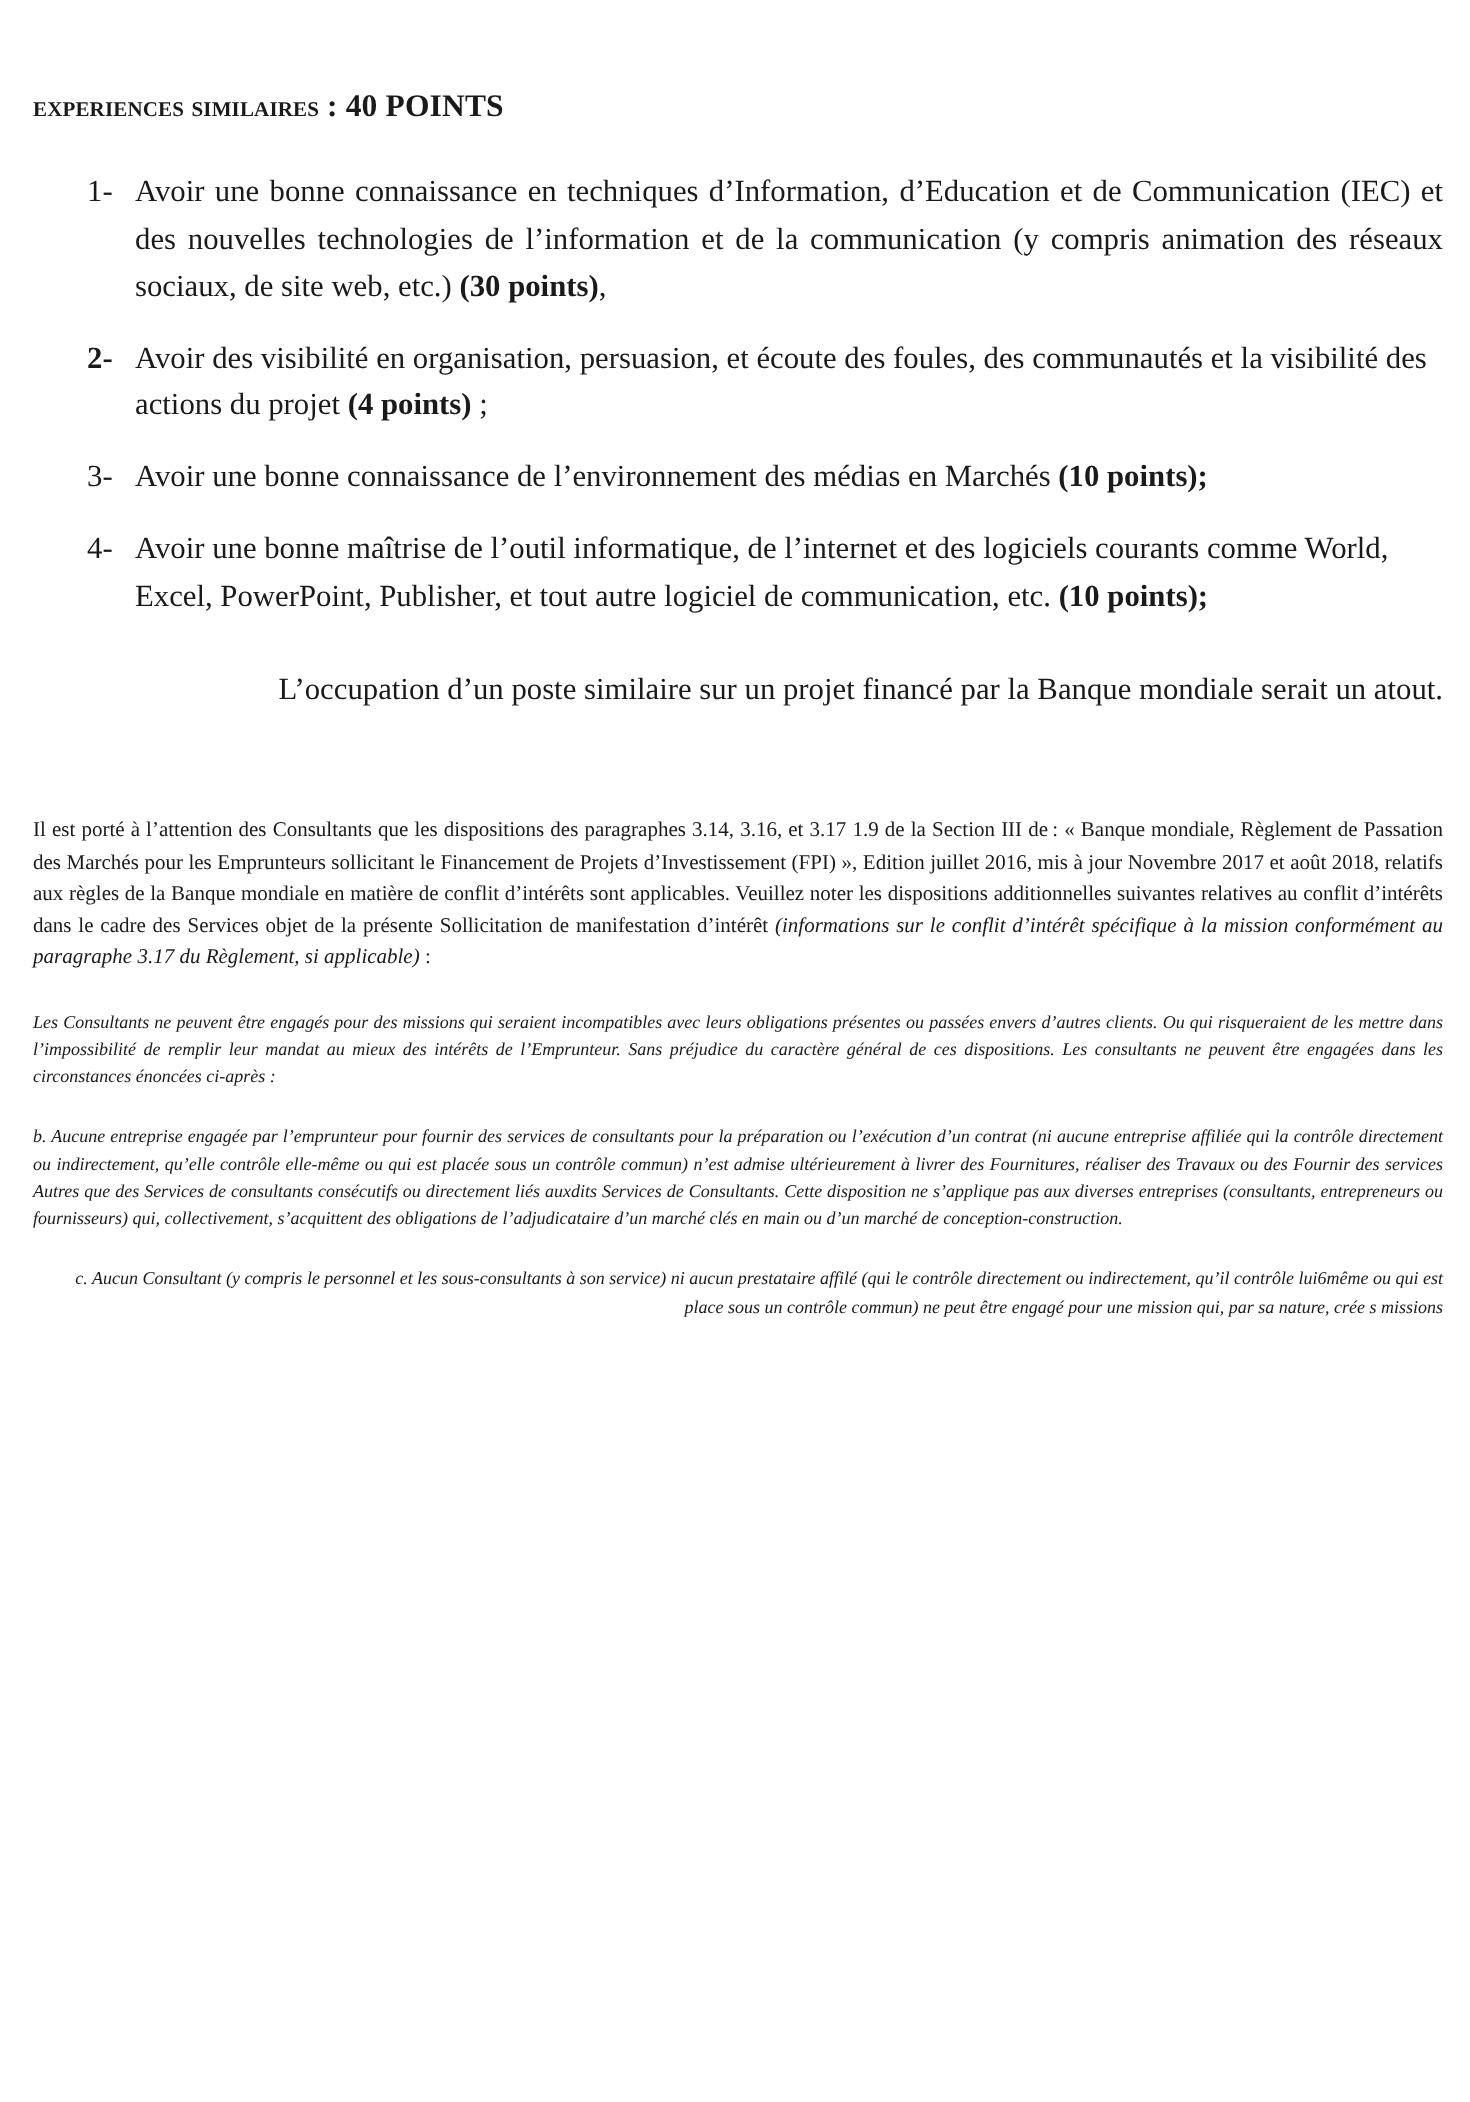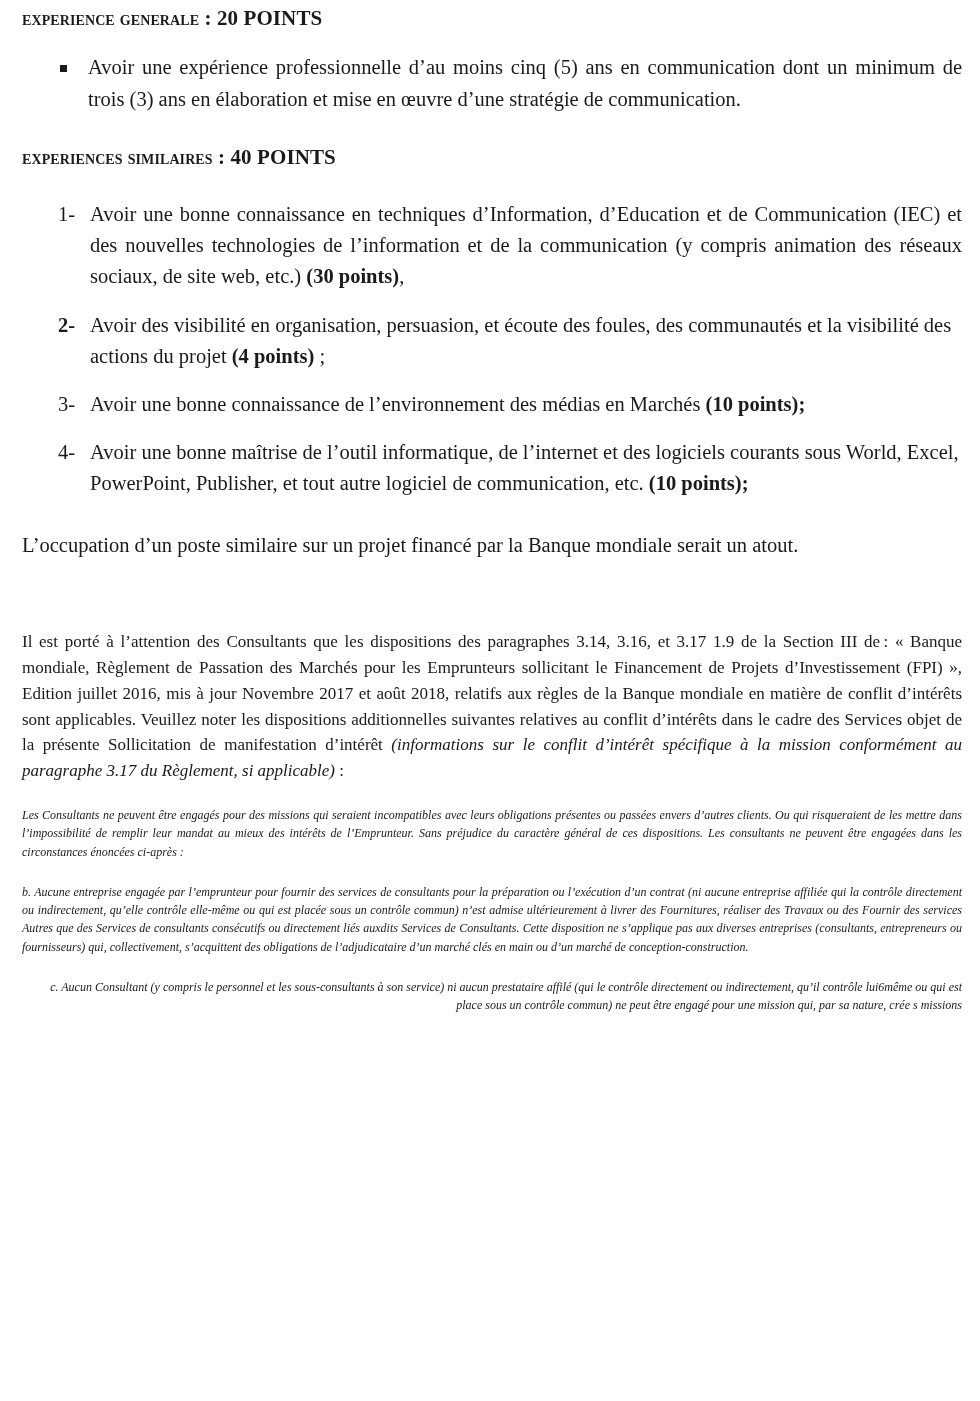--- a/index.html
+++ b/index.html
@@ -93,24 +93,24 @@
     top: 0;
     font-size: 20.5px;
   }
   .num-marker.bold { font-weight: bold; }
 
   
   .para {
     font-size: 20.5px;
     line-height: 1.5;
     margin: 0;
-    text-align: left;
+    text-align: right;
   }
   .para-justify {
-    font-size: 17px;
+    font-size: 14px;
     line-height: 1.52;
     margin: 0;
     text-align: justify;
     text-justify: inter-word;
   }
   .para-italic {
     font-size: 12px;
     line-height: 1.52;
     margin: 0;
     font-style: italic;
@@ -125,30 +125,23 @@
   .gap-m  { height: 22px; }
   .gap-l  { height: 30px; }
   .gap-xl { height: 46px; }
 </style>
 </head>
 <body>
 
 <div id="page">
   <div class="doc-body">
 
-    <p class="section-heading"><span>Experience generale</span><span class="heading-num"> : 20 POINTS</span></p>
 
     <div class="gap-m"></div>
 
-    <ul class="bullet-list">
-      <li class="bullet-item">
-        <span class="bullet-marker"></span>
-        <span>Avoir une expérience professionnelle d’au moins cinq (5) ans en communication dont un minimum de trois (3) ans en élaboration et mise en œuvre d’une stratégie de communication.</span>
-      </li>
-    </ul>
 
     <div class="gap-l"></div>
 
     <p class="section-heading"><span>Experiences similaires</span><span class="heading-num"> : 40 POINTS</span></p>
 
     <div class="gap-l"></div>
 
     <ol class="num-list">
       <li class="num-item">
         <span class="num-marker">1-</span>
@@ -157,21 +150,21 @@
       <li class="num-item nojustify">
         <span class="num-marker bold">2-</span>
         <span>Avoir des visibilité en organisation, persuasion, et écoute des foules, des communautés et la visibilité des actions du projet </span><b>(4 points)</b><span> ;</span>
       </li>
       <li class="num-item nojustify">
         <span class="num-marker">3-</span>
         <span>Avoir une bonne connaissance de l’environnement des médias en Marchés </span><b>(10 points);</b><span></span>
       </li>
       <li class="num-item nojustify">
         <span class="num-marker">4-</span>
-        <span>Avoir une bonne maîtrise de l’outil informatique, de l’internet et des logiciels courants sous World, Excel, PowerPoint, Publisher, et tout autre logiciel de communication, etc. </span><b>(10 points);</b><span></span>
+        <span>Avoir une bonne maîtrise de l’outil informatique, de l’internet et des logiciels courants comme World, Excel, PowerPoint, Publisher, et tout autre logiciel de communication, etc. </span><b>(10 points);</b><span></span>
       </li>
     </ol>
 
     <div class="gap-s"></div>
 
     <p class="para">L’occupation d’un poste similaire sur un projet financé par la Banque mondiale serait un atout.</p>
 
     <div class="gap-m"></div>
 
 

